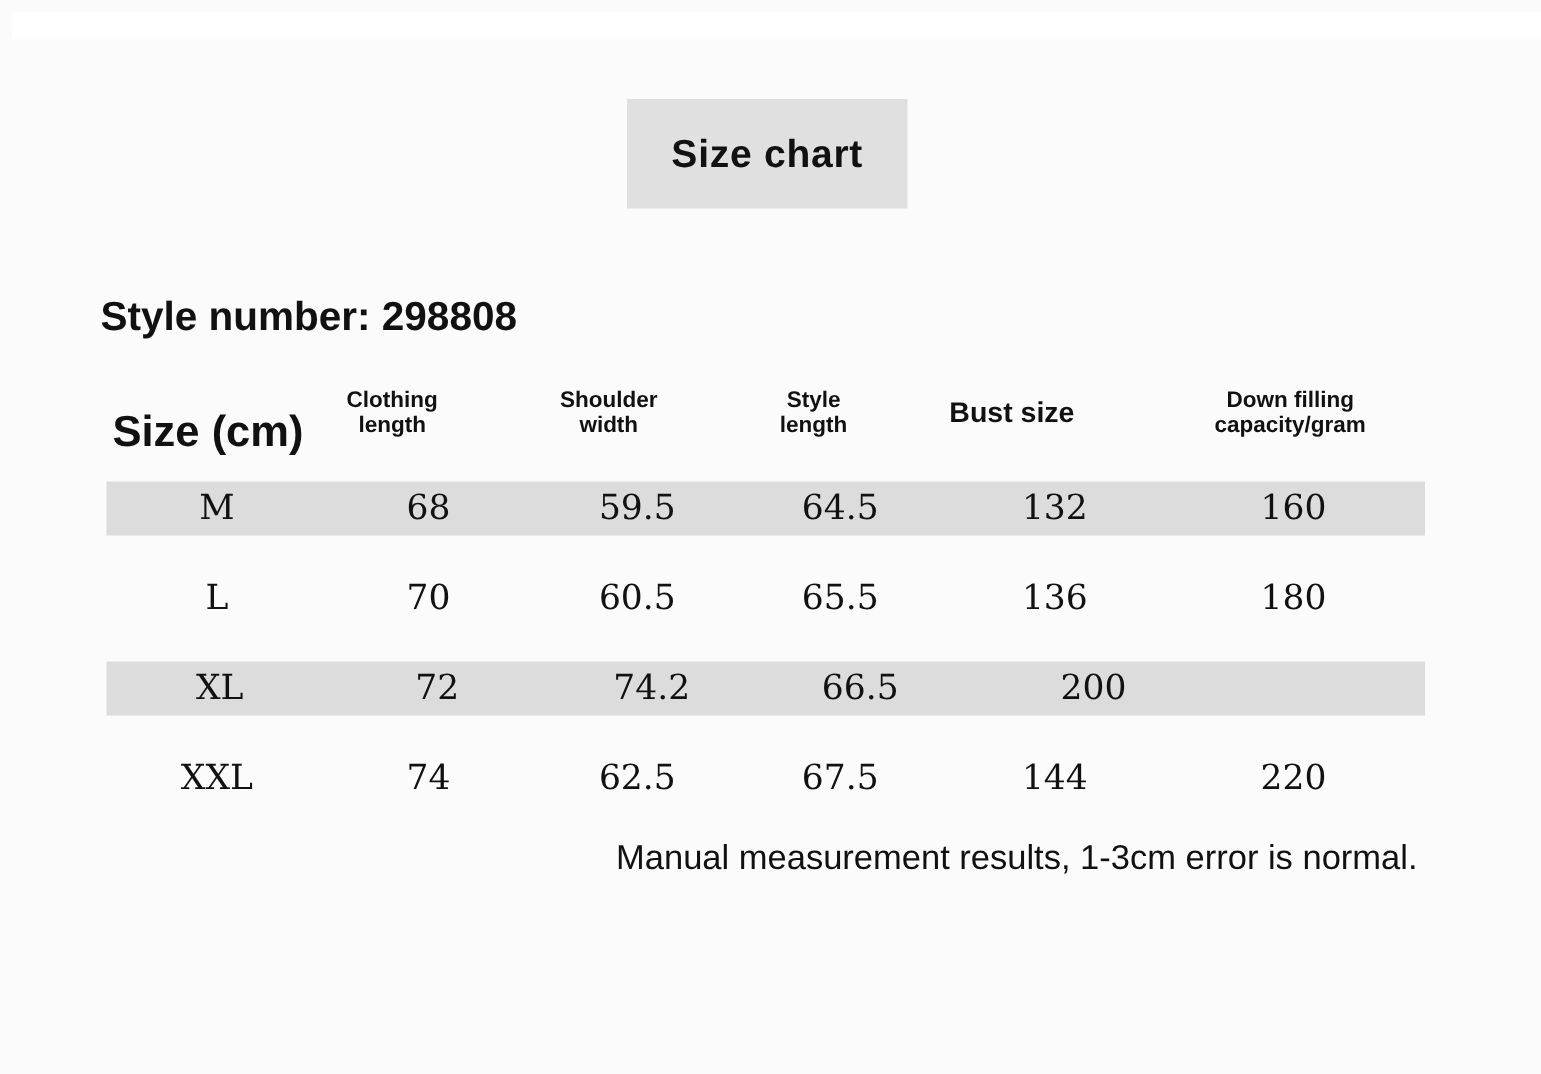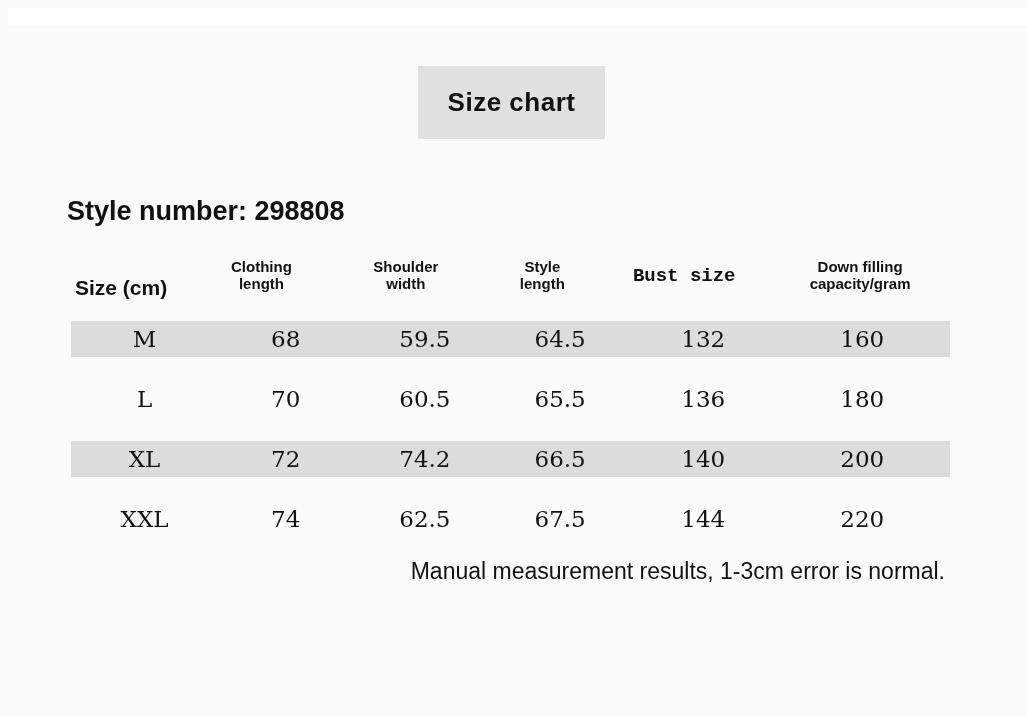--- a/index.html
+++ b/index.html
@@ -44,23 +44,23 @@
     display:flex;height:62px;align-items:center;
   }
   .th{
     display:flex;align-items:center;justify-content:flex-start;
     text-align:center;font-weight:bold;
   }
   .c0{width:143px;}
   .c1{width:147px;}
   .c2{width:139px;}
   .c3{width:139px;}
-  .c4{width:155px;font-family:Liberation Mono, monospace;}
+  .c4{width:155px;}
   .c5{width:172px;}
-  .th.c0{justify-content:flex-start;text-align:left;font-size:21px;margin-top:24px;}
+  .th.c0{justify-content:flex-start;text-align:left;font-size:29px;margin-top:24px;}
   .hdr-sm{font-size:15px;line-height:1.12;width:92px;}
   .hdr-bust{font-size:19px;}
   .hdr-lg{font-size:15px;line-height:1.12;width:150px;}
   .tbody{margin-top:10px;}
   .row{
     display:flex;height:36px;align-items:center;margin-bottom:24px;
   }
   .row.striped{background:var(--stripe-bg);}
   .td{
     text-align:center;
@@ -124,21 +124,20 @@
         <div class="td c3">65.5</div>
         <div class="td c4">136</div>
         <div class="td c5">180</div>
       </div>
 
       <div class="row striped">
         <div class="td c0">XL</div>
         <div class="td c1">72</div>
         <div class="td c2">74.2</div>
         <div class="td c3">66.5</div>
-        <div class="td c4">140</div>
         <div class="td c5">200</div>
       </div>
 
       <div class="row">
         <div class="td c0">XXL</div>
         <div class="td c1">74</div>
         <div class="td c2">62.5</div>
         <div class="td c3">67.5</div>
         <div class="td c4">144</div>
         <div class="td c5">220</div>

